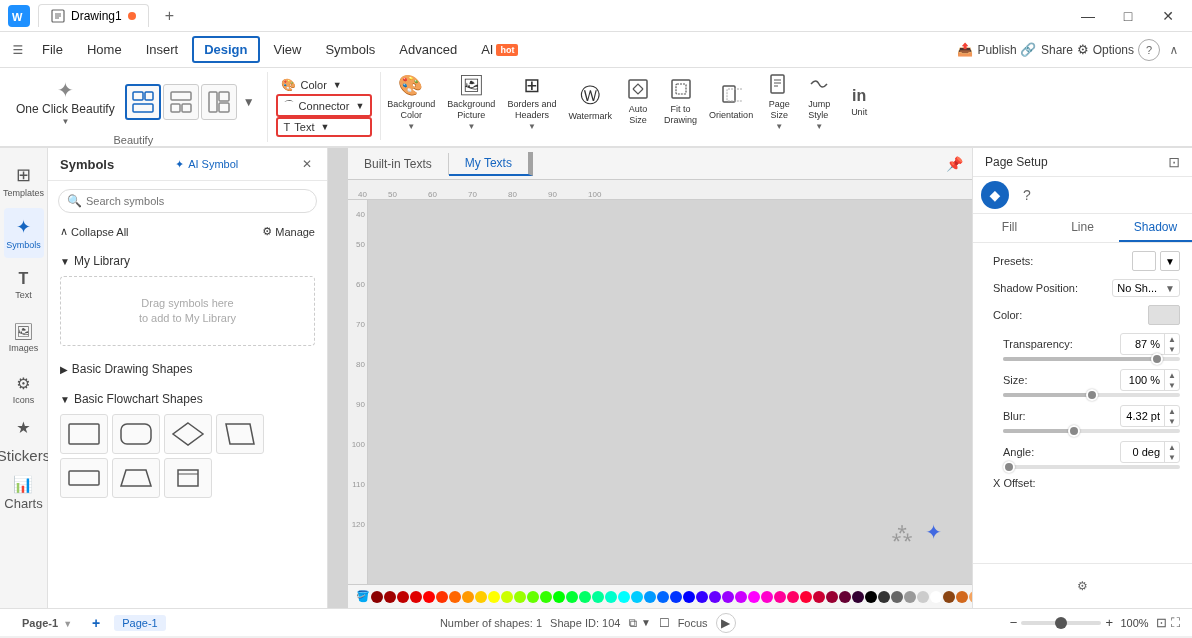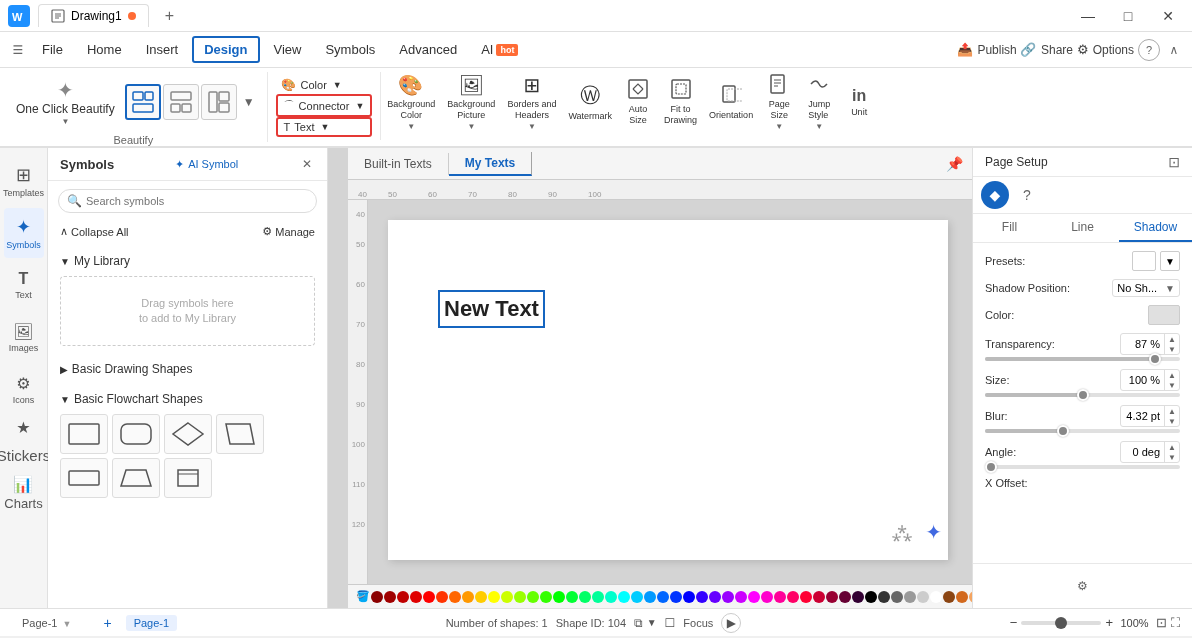--- a/index.html
+++ b/index.html
@@ -169,25 +169,25 @@
     }
     .page-setup-title { font-size: 12px; color: #333; }
     .page-setup-expand { cursor: pointer; color: #666; font-size: 14px; }
     .panel-tabs { display: flex; border-bottom: 1px solid #e8e8e8; }
     .panel-tab {
       flex: 1; text-align: center; padding: 6px 4px; font-size: 12px;
       cursor: pointer; color: #666;
     }
     .panel-tab.active { color: #1565c0; border-bottom: 2px solid #1565c0; }
     .panel-content { padding: 8px 12px; flex: 1; overflow-y: auto; }
-    .prop-row { display: flex; align-items: center; justify-content: space-between; margin-bottom: 8px; }
+    .prop-row { display: flex; align-items: center; justify-content: space-between; margin-bottom: 8px; margin-left: 8px; }
     .prop-label { font-size: 11px; color: #333; min-width: 80px; }
     .prop-control { display: flex; align-items: center; gap: 4px; }
     .prop-color-box { width: 32px; height: 20px; border: 1px solid #ccc; border-radius: 2px; background: #e0e0e0; cursor: pointer; }
-    .slider-row { margin-bottom: 8px; }
+    .slider-row { margin-bottom: 8px; margin-left: 18px; }
     .slider-label-row { display: flex; align-items: center; justify-content: space-between; margin-bottom: 2px; }
     .slider-track {
       position: relative; height: 4px; background: #e0e0e0; border-radius: 2px; cursor: pointer;
     }
     .slider-fill { height: 100%; background: #bbb; border-radius: 2px; }
     .slider-thumb {
       position: absolute; top: -4px; width: 12px; height: 12px;
       border-radius: 50%; background: #888; border: 2px solid #fff;
       box-shadow: 0 0 2px rgba(0,0,0,0.3); cursor: pointer;
     }
@@ -201,21 +201,21 @@
 
     
     .status-bar {
       display: flex; align-items: center; justify-content: space-between;
       height: 28px; background: #fff; border-top: 1px solid #e0e0e0;
       padding: 0 12px; font-size: 11px; color: #555;
     }
     .status-left { display: flex; align-items: center; gap: 8px; }
     .status-center { display: flex; align-items: center; gap: 8px; }
     .status-right { display: flex; align-items: center; gap: 8px; }
-    .page-tabs { display: flex; align-items: center; gap: 16px; }
+    .page-tabs { display: flex; align-items: center; gap: 4px; font-weight: bold; }
     .page-tab { padding: 2px 10px; border-radius: 3px; cursor: pointer; font-size: 11px; }
     .zoom-controls { display: flex; align-items: center; gap: 4px; }
     .zoom-btn { cursor: pointer; color: #444; font-size: 13px; }
   </style>
 </head>
 <body>
 
 <div class="title-bar">
   <div class="title-bar-logo">
     <svg viewBox="0 0 16 16" fill="white">
@@ -533,21 +533,21 @@
         </div>
       </div>
     </div>
 
   </div>
 
   <div class="canvas-area" style="flex:1;background:#d4d4d4;position:relative;">
 
     <div style="position:absolute;top:0;left:20px;right:0;height:32px;background:#f5f5f5;border-bottom:1px solid #ccc;display:flex;align-items:center;z-index:10;">
       <div style="padding:4px 16px;cursor:pointer;font-size:12px;color:#555;border-right:1px solid #ccc;">Built-in Texts</div>
-      <div style="padding:4px 16px;cursor:pointer;font-size:12px;color:#1565c0;border-bottom:2px solid #1565c0;border-right:1px solid #a3a3a3;font-weight:700;">My Texts</div>
+      <div style="padding:4px 16px;cursor:pointer;font-size:12px;color:#1565c0;border-bottom:2px solid #1565c0;border-right:5px solid #a3a3a3;font-weight:400;">My Texts</div>
       <div style="flex:1;"></div>
       <div style="padding:4px 8px;cursor:pointer;font-size:14px;color:#888;">📌</div>
     </div>
 
     <div style="position:absolute;top:32px;left:20px;right:0;bottom:24px;overflow:hidden;">
 
       <div style="position:absolute;top:0;left:0;right:0;height:20px;background:#f0f0f0;border-bottom:1px solid #ccc;z-index:5;display:flex;align-items:flex-end;overflow:hidden;">
         <span style="position:absolute;left:10px;font-size:8px;color:#999;">40</span>
         <span style="position:absolute;left:40px;font-size:8px;color:#999;">50</span>
         <span style="position:absolute;left:80px;font-size:8px;color:#999;">60</span>
@@ -562,26 +562,20 @@
         <span style="position:absolute;top:40px;right:2px;font-size:8px;color:#999;">50</span>
         <span style="position:absolute;top:80px;right:2px;font-size:8px;color:#999;">60</span>
         <span style="position:absolute;top:120px;right:2px;font-size:8px;color:#999;">70</span>
         <span style="position:absolute;top:160px;right:2px;font-size:8px;color:#999;">80</span>
         <span style="position:absolute;top:200px;right:2px;font-size:8px;color:#999;">90</span>
         <span style="position:absolute;top:240px;right:2px;font-size:8px;color:#999;">100</span>
         <span style="position:absolute;top:280px;right:2px;font-size:8px;color:#999;">110</span>
         <span style="position:absolute;top:320px;right:2px;font-size:8px;color:#999;">120</span>
       </div>
 
-      <div style="position:absolute;top:40px;left:40px;width:560px;height:340px;background:#fff;box-shadow:2px 2px 8px rgba(0,0,0,0.15);">
-
-        <div style="position:absolute;top:70px;left:50px;padding:4px;border:2px solid #1565c0;cursor:move;">
-          <span style="font-size:22px;font-weight:bold;color:#222;">New Text</span>
-        </div>
-      </div>
 
       <div style="position:absolute;bottom:40px;right:60px;font-size:18px;color:#999;cursor:pointer;">⁂</div>
       <div style="position:absolute;bottom:40px;right:30px;font-size:20px;color:#4169e1;cursor:pointer;">✦</div>
     </div>
 
     <div style="position:absolute;bottom:0;left:20px;right:0;height:24px;background:#f5f5f5;border-top:1px solid #ccc;display:flex;align-items:center;padding:0 8px;gap:1px;overflow:hidden;z-index:10;">
       <div style="width:18px;height:18px;display:flex;align-items:center;justify-content:center;cursor:pointer;font-size:11px;">🪣</div>
       <div style="display:flex;gap:1px;" id="color-dots-container">
           <div style="width: 12px; height: 12px; border-radius: 50%; background: rgb(139, 0, 0); cursor: pointer; flex-shrink: 0;"></div>
           <div style="width: 12px; height: 12px; border-radius: 50%; background: rgb(160, 0, 0); cursor: pointer; flex-shrink: 0;"></div>

